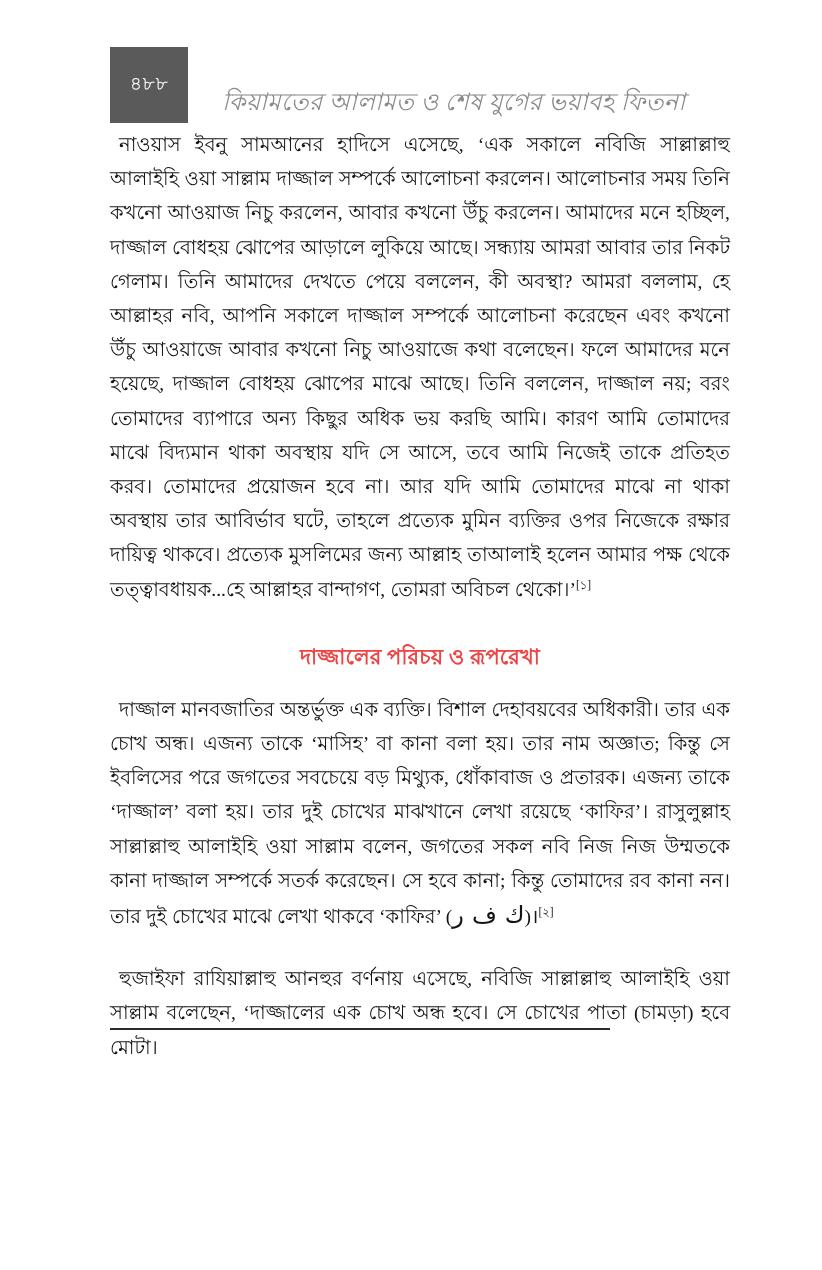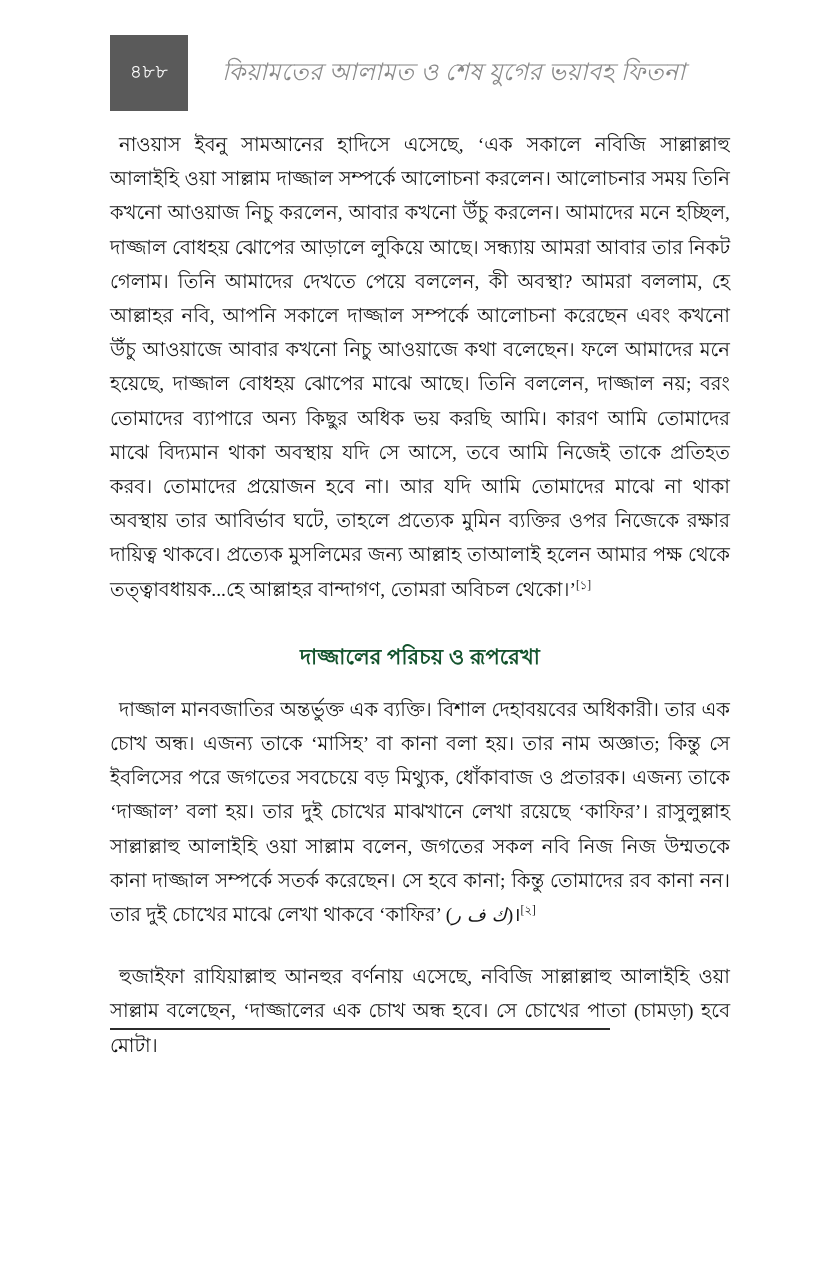--- a/index.html
+++ b/index.html
@@ -20,25 +20,25 @@
     width: 822px;
     height: 1270px;
     position: relative;
     box-sizing: border-box;
   }
 
   
   .page-header {
     position: absolute;
     left: 110px;
-    top: 35px;
+    top: 47px;
     width: 620px;
     height: 76px;
     display: flex;
-    align-items: center;
+    align-items: flex-end;
   }
   .page-number-box {
     width: 78px;
     height: 76px;
     background: #5a5a5a;
     display: flex;
     align-items: center;
     justify-content: center;
     flex: 0 0 auto;
   }
@@ -82,36 +82,35 @@
   p.para + p.para {
     margin-top: 28px;
   }
 
   .section-heading {
     margin: 34px 0 20px 0;
     text-align: center;
     font-size: 21px;
     font-weight: bold;
     line-height: 32px;
-    color: #14532d;
+    color: #ef4444;
     letter-spacing: 0.2px;
   }
 
   .fn-ref {
     font-size: 11.5px;
     vertical-align: super;
     line-height: 0;
   }
 
   .arabic-inline {
     font-family: "DejaVu Sans", "Liberation Sans", sans-serif;
-    font-size: 18px;
+    font-size: 24px;
     direction: rtl;
     unicode-bidi: isolate;
-    font-style: italic;
   }
 
   
   .footnote-area {
     position: absolute;
     left: 110px;
     top: 1028px;
     width: 620px;
   }
   .footnote-rule {

